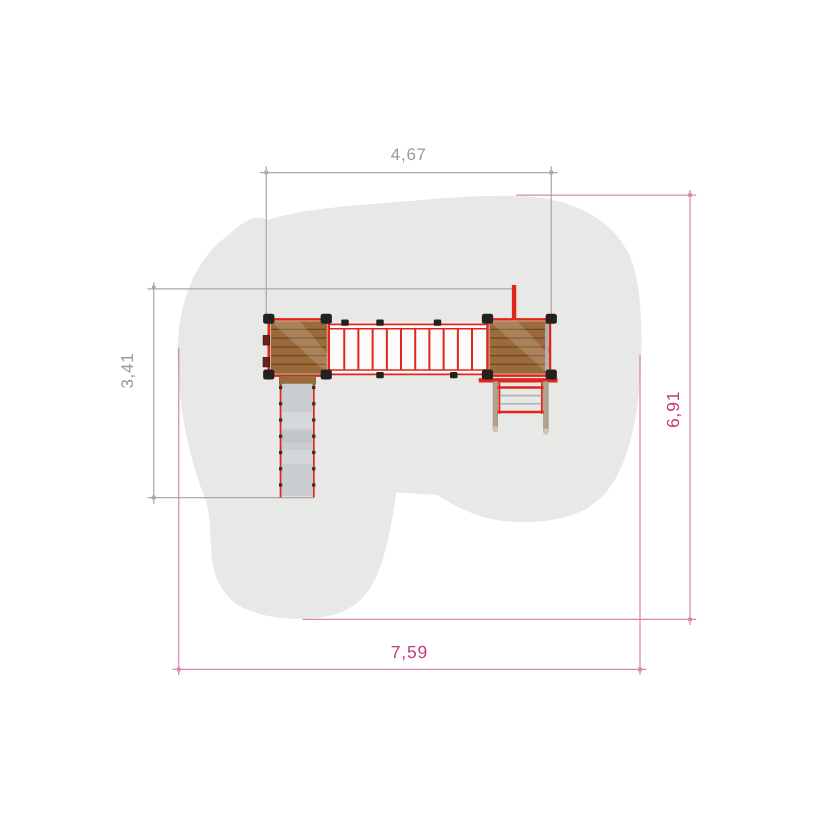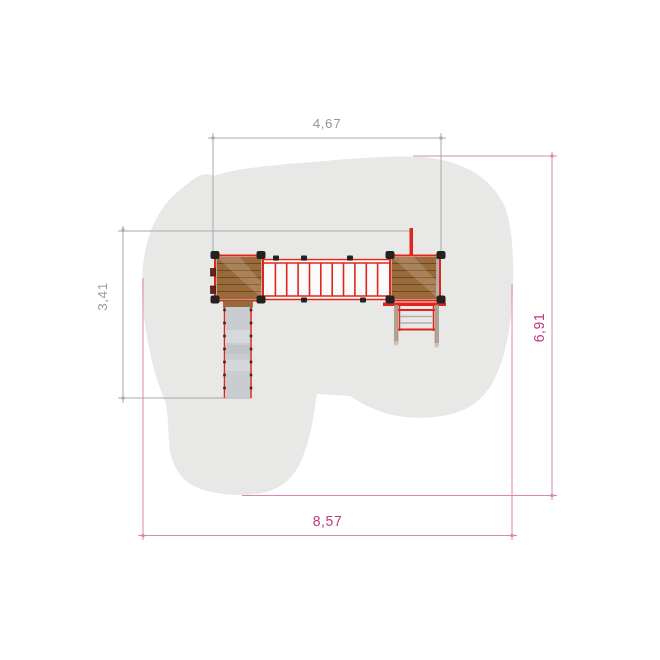--- a/index.html
+++ b/index.html
@@ -197,15 +197,15 @@
       </g>
     </g>
   </svg>
 
   <div class="dim-label dim-gray-text" style="left:213px;top:116px;width:228px;">4,67</div>
 
   <div class="dim-label dim-gray-text rot" style="left:72px;top:289px;width:60px;">3,41</div>
 
   <div class="dim-label dim-pink-text rot" style="left:509px;top:320px;width:60px;font-size:14px;">6,91</div>
 
-  <div class="dim-label dim-pink-text" style="left:143px;top:514px;width:369px;font-size:14px;">8,57</div>
+  <div class="dim-label dim-pink-text" style="left:143px;top:514px;width:369px;font-size:14px;">7,59</div>
 
 </div>
 
 </body></html>

